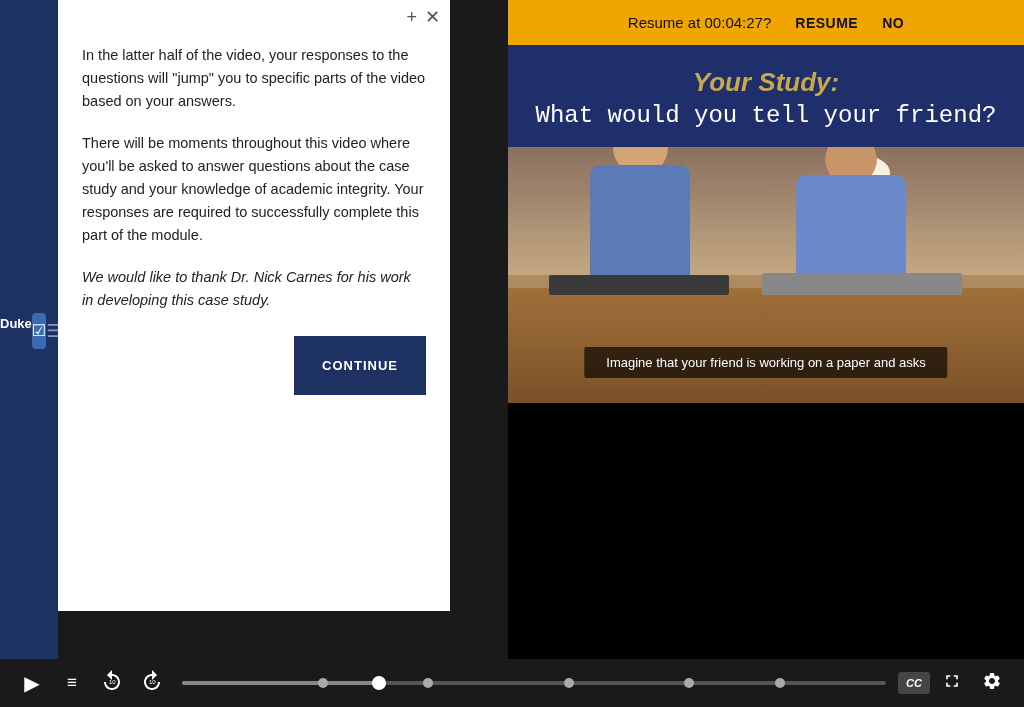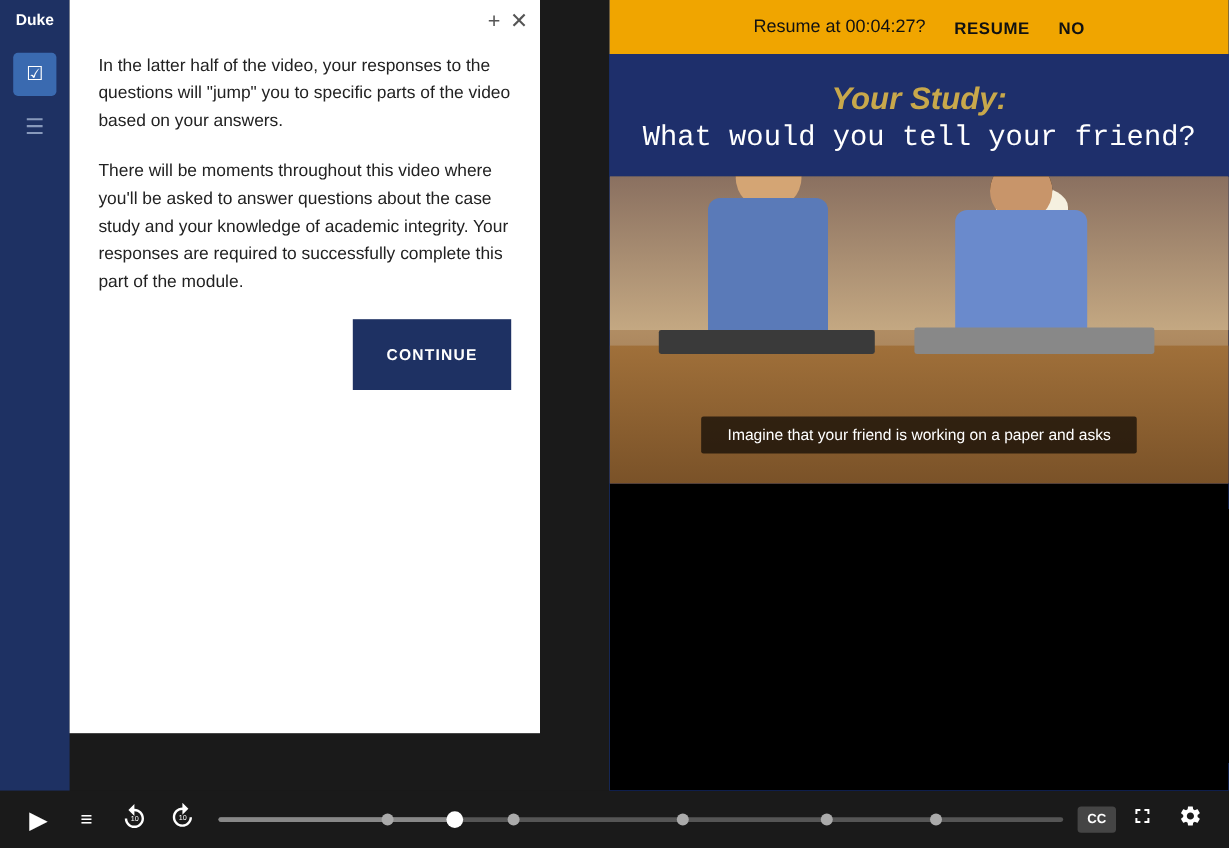--- a/index.html
+++ b/index.html
@@ -18,21 +18,20 @@
       display: flex;
       flex: 1;
       overflow: hidden;
     }
 
     
     .sidebar {
       width: 58px;
       background: #1e3163;
       display: flex;
-      flex-direction: column;
       align-items: center;
       padding-top: 10px;
       flex-shrink: 0;
       position: relative;
     }
     .sidebar-logo {
       color: white;
       font-size: 13px;
       font-weight: bold;
       margin-bottom: 20px;
@@ -431,20 +430,21 @@
       color: white;
       font-size: 11px;
       font-weight: bold;
       cursor: pointer;
       width: 32px;
       height: 22px;
       display: flex;
       align-items: center;
       justify-content: center;
       border-radius: 3px;
+      font-style: italic;
     }
   </style>
 </head>
 <body>
 
 <div class="main-area" style="position:relative; display:flex; flex:1; height:659px;">
 
   <div class="sidebar">
     <div class="sidebar-logo">Duke</div>
     <div class="sidebar-icon active">
@@ -456,20 +456,21 @@
   </div>
 
   <div class="content-panel">
     <div class="content-panel-header">
       <button class="panel-header-btn">+</button>
       <button class="panel-header-btn">✕</button>
     </div>
     <div class="content-panel-body">
       <p class="content-text">In the latter half of the video, your responses to the questions will "jump" you to specific parts of the video based on your answers.</p>
       <p class="content-text">There will be moments throughout this video where you'll be asked to answer questions about the case study and your knowledge of academic integrity. Your responses are required to successfully complete this part of the module.</p>
+      <p class="content-text-italic">We would like to thank Dr. Nick Carnes for his work in developing this case study.</p>
       <button class="continue-btn">CONTINUE</button>
     </div>
   </div>
 
   <div class="video-area" style="margin-left: 450px; flex:1;">
 
     <div class="resume-banner">
       <span class="resume-banner-text">Resume at 00:04:27?</span>
       <button class="resume-btn">RESUME</button>
       <button class="resume-btn">NO</button>

